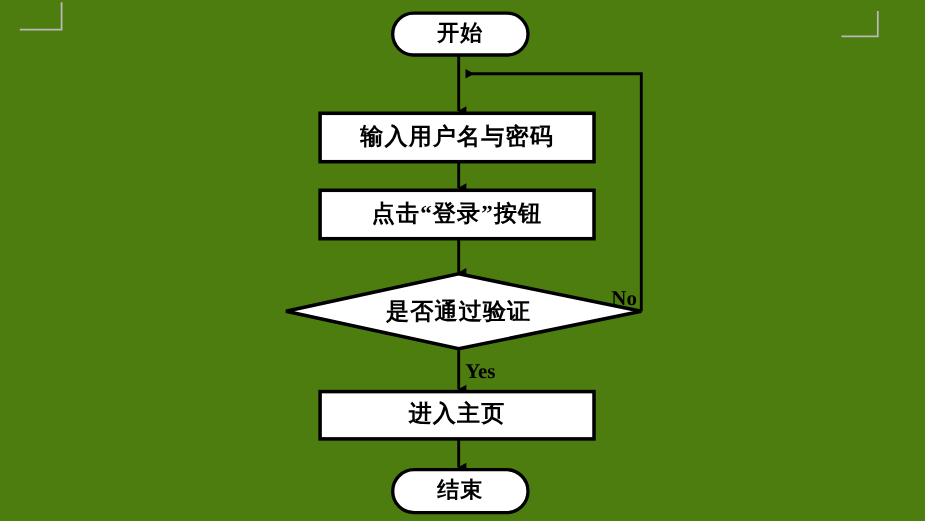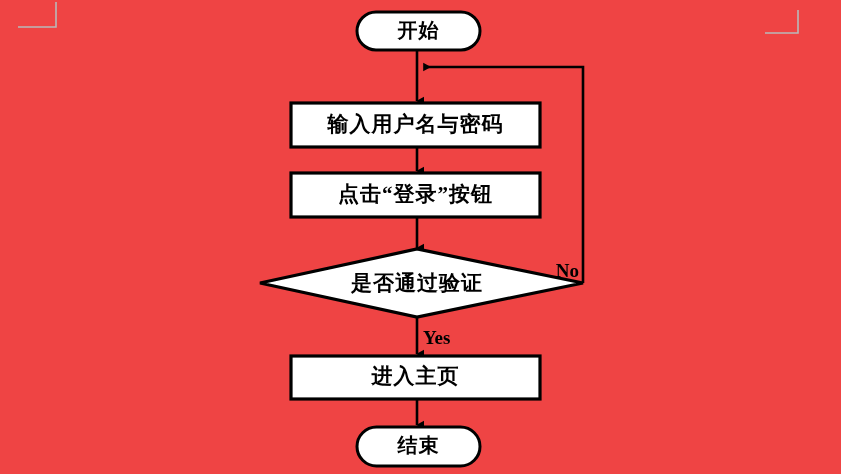--- a/index.html
+++ b/index.html
@@ -8,21 +8,21 @@
     padding: 0;
     background: #ffffff;
   }
   body {
     font-family: "Liberation Serif", "DejaVu Serif", serif;
   }
   #canvas {
     position: relative;
     width: 841px;
     height: 474px;
-    background: #ef4444;
+    background: #4d7c0f;
     overflow: hidden;
   }
   #flow-svg {
     position: absolute;
     left: 0;
     top: 0;
     width: 841px;
     height: 474px;
   }
   .node-text {

